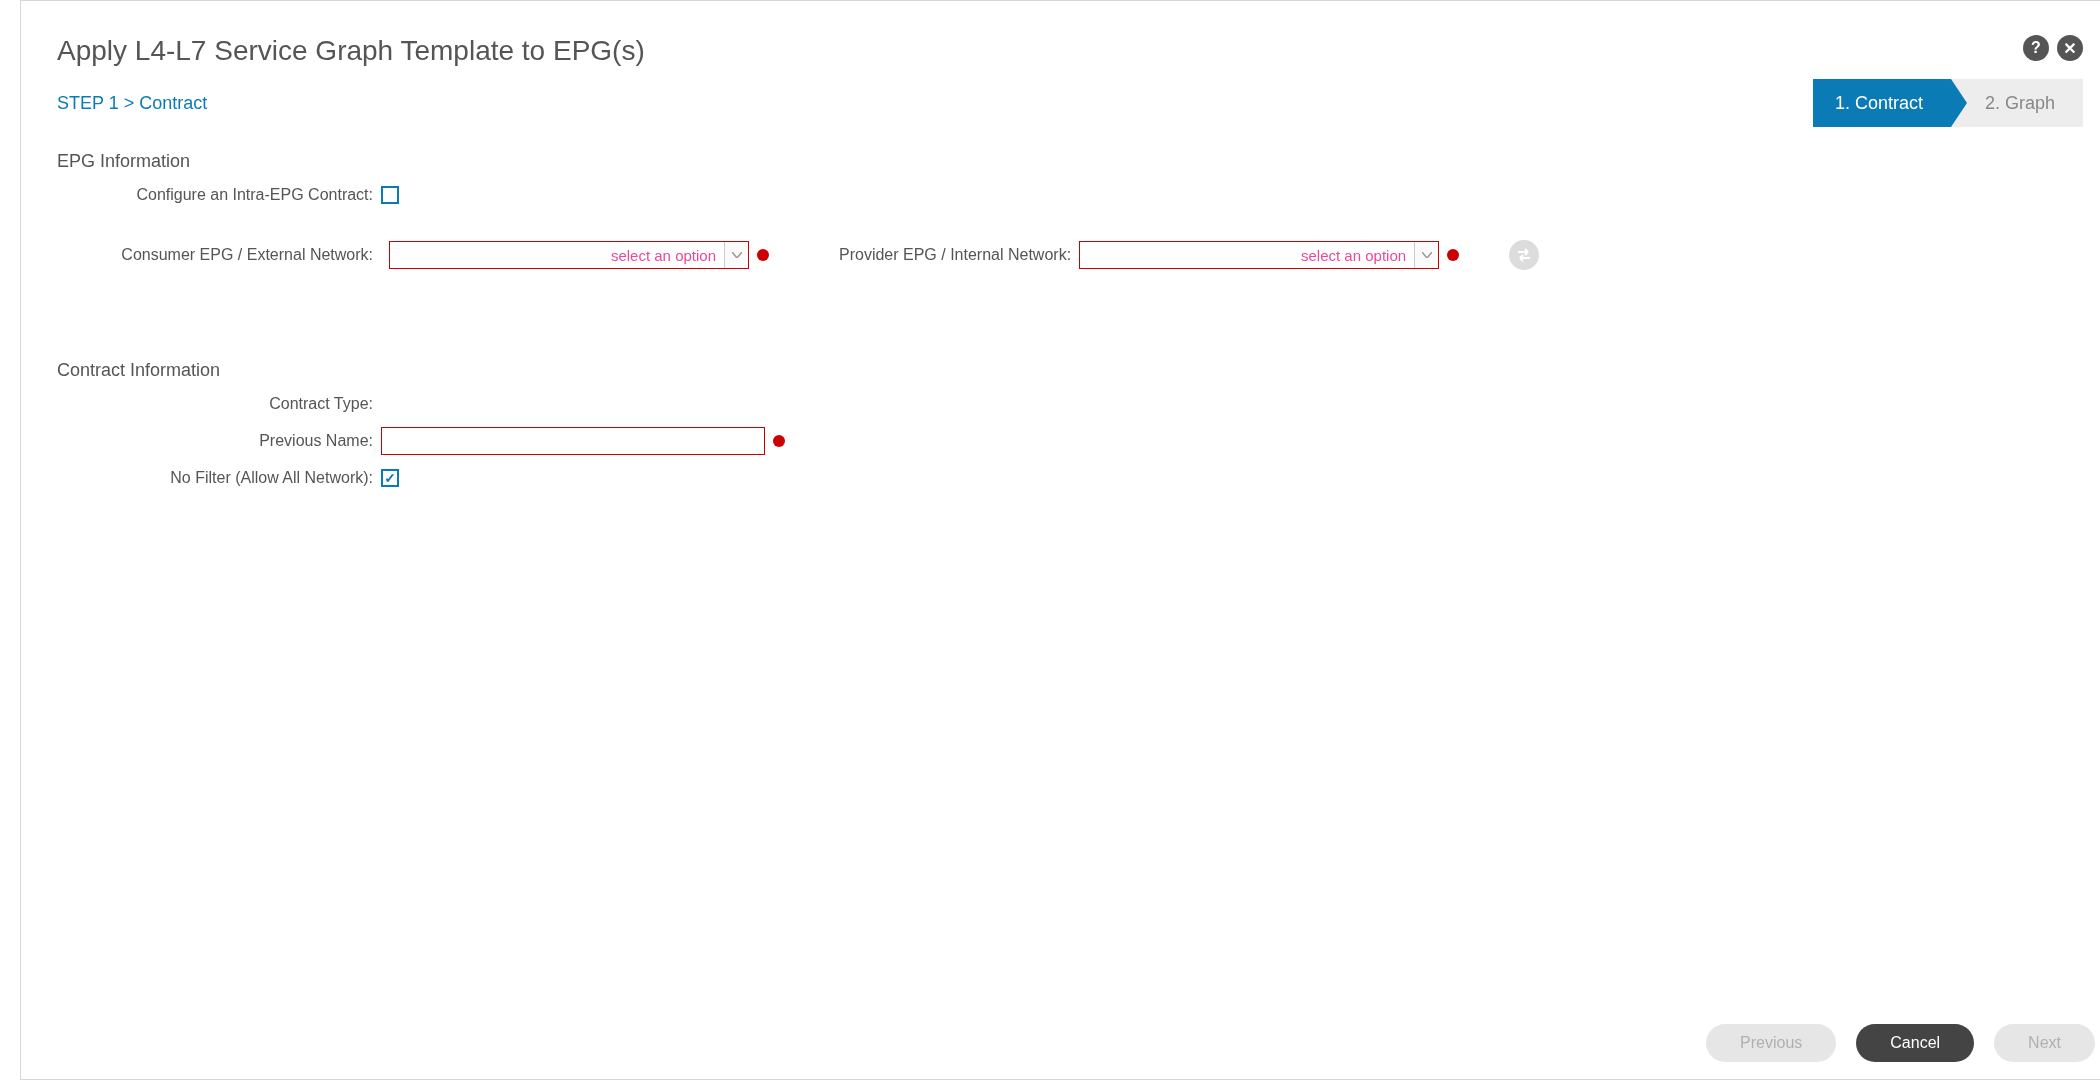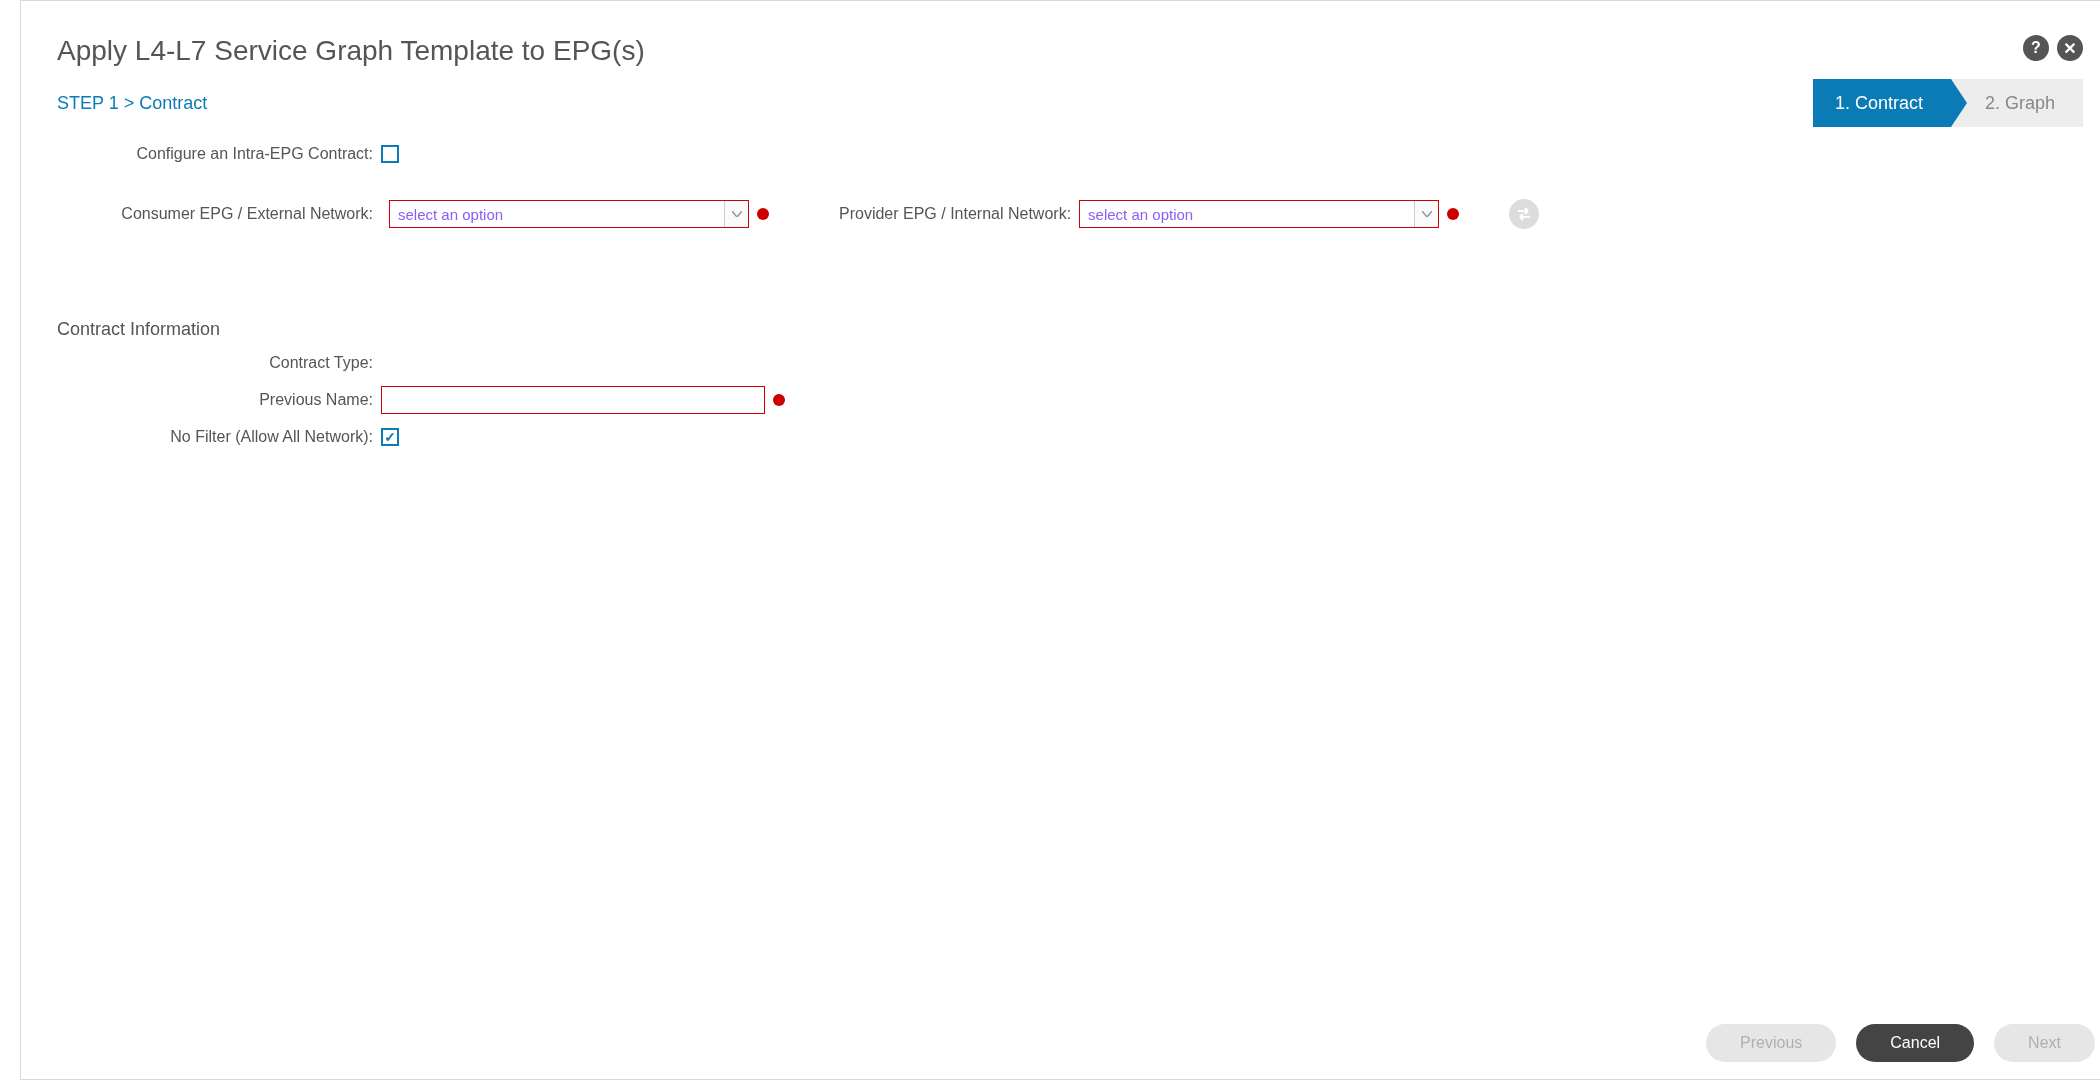--- a/index.html
+++ b/index.html
@@ -136,22 +136,23 @@
   width: 360px;
   height: 28px;
   border: 1px solid #cc0000;
   display: flex;
   align-items: center;
   cursor: pointer;
 }
 .select-text {
   flex: 1;
   padding: 0 8px;
-  color: #8b5cf6;
+  color: #ec4899;
   font-size: 15px;
+  text-align: right;
 }
 .select-caret {
   width: 24px; height: 26px;
   border-left: 1px solid #ccc;
   display: flex;
   align-items: center;
   justify-content: center;
   color: #999;
   background: #fafafa;
 }
@@ -243,20 +244,21 @@
         <span>1. Contract</span>
       </div>
       <div class="step step-inactive">
         <span>2. Graph</span>
       </div>
     </div>
   </div>
 
   <div class="content">
 
+    <div class="section-title">EPG Information</div>
 
     <div class="form-row">
       <div class="label-col">Configure an Intra-EPG Contract:</div>
       <div class="checkbox"></div>
     </div>
 
     <div class="epg-selectors">
       <div class="label-inline" style="width:324px;text-align:right;padding-right:8px;">Consumer EPG / External Network:</div>
       <div class="select-wrap">
         <div class="select-box">

